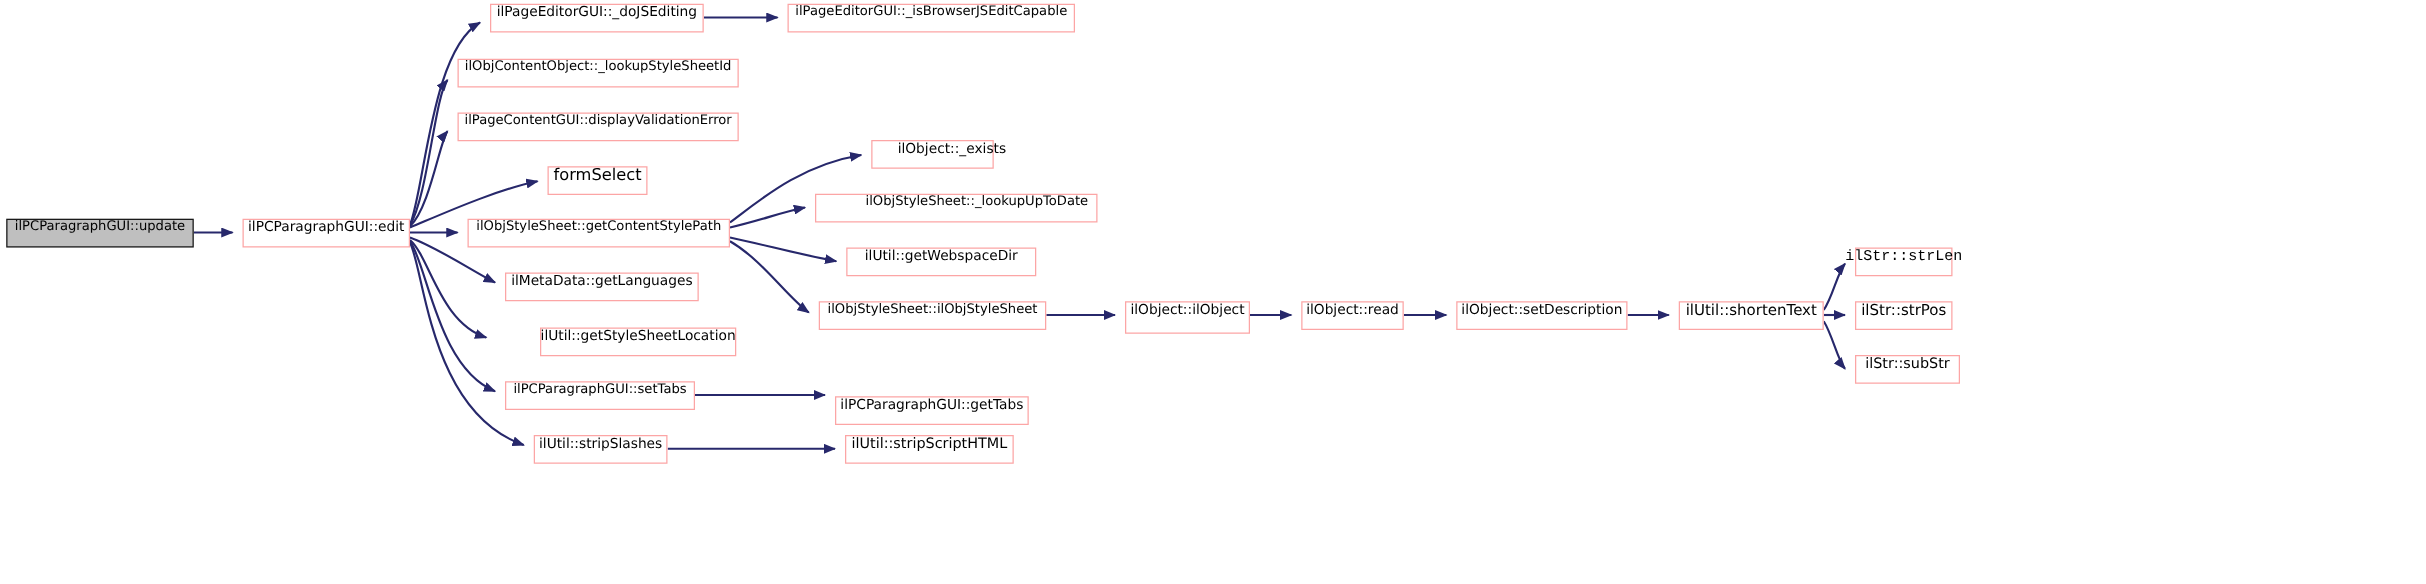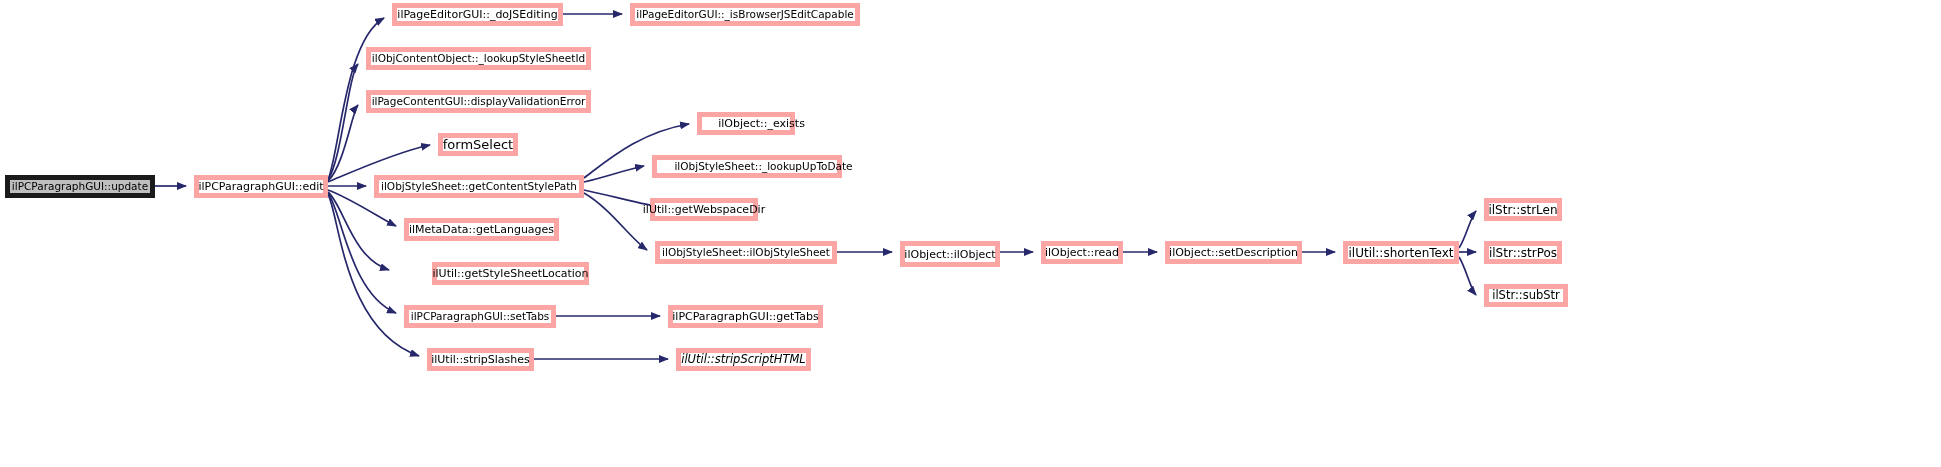--- a/index.html
+++ b/index.html
@@ -19,25 +19,25 @@
     position: absolute;
     left: 0;
     top: 0;
     width: 1941px;
     height: 467px;
     pointer-events: none;
   }
   .node {
     position: absolute;
     box-sizing: border-box;
-    border: 5px solid #fca5a5;
+    border: 1px solid #fca5a5;
     background: #ffffff;
     color: #000000;
     display: flex;
-    align-items: center;
+    align-items: flex-start;
     justify-content: center;
     white-space: nowrap;
     font-size: 15px;
     line-height: 1;
     letter-spacing: 0px;
     padding: 0 7px;
     cursor: pointer;
   }
   .node.root {
     background: #bfbfbf;
@@ -119,48 +119,48 @@
       </div>
       <div class="node" style="left: 404px; top: 305px; width: 152px; height: 23px;">
         <span class="node-label" style="font-size: 10.5px;">ilPCParagraphGUI::setTabs</span>
       </div>
       <div class="node" style="left: 427px; top: 348px; width: 107px; height: 23px;">
         <span class="node-label" style="font-size: 11px;">ilUtil::stripSlashes</span>
       </div>
       <div class="node" style="left: 697px; top: 112px; width: 98px; height: 23px;">
         <span class="node-label" style="font-size: 11px; padding-left: 31px;">ilObject::_exists</span>
       </div>
-      <div class="node" style="left: 652px; top: 155px; width: 190px; height: 23px; padding-left: 40px;">
+      <div class="node" style="left: 652px; top: 155px; width: 226px; height: 23px; padding-left: 40px;">
         <span class="node-label" style="font-size: 10.5px;">ilObjStyleSheet::_lookupUpToDate</span>
       </div>
-      <div class="node" style="left: 650px; top: 198px; width: 108px; height: 23px;">
+      <div class="node" style="left: 677px; top: 198px; width: 152px; height: 23px;">
         <span class="node-label" style="font-size: 11px;">ilUtil::getWebspaceDir</span>
       </div>
       <div class="node" style="left: 655px; top: 241px; width: 182px; height: 23px;">
         <span class="node-label" style="font-size: 10.5px;">ilObjStyleSheet::ilObjStyleSheet</span>
       </div>
-      <div class="node" style="left: 668px; top: 305px; width: 155px; height: 23px;">
+      <div class="node" style="left: 668px; top: 317px; width: 155px; height: 23px;">
         <span class="node-label" style="font-size: 11px;">ilPCParagraphGUI::getTabs</span>
       </div>
-      <div class="node" style="left: 676px; top: 348px; width: 135px; height: 23px; font-style: italic;">
+      <div class="node" style="left: 676px; top: 348px; width: 135px; height: 23px;">
         <span class="node-label" style="font-size: 11.5px;">ilUtil::stripScriptHTML</span>
       </div>
       <div class="node" style="left: 900px; top: 241px; width: 100px; height: 26px;">
         <span class="node-label" style="font-size: 11px;">ilObject::ilObject</span>
       </div>
       <div class="node" style="left: 1041px; top: 241px; width: 82px; height: 23px;">
         <span class="node-label" style="font-size: 11px;">ilObject::read</span>
       </div>
       <div class="node" style="left: 1165px; top: 241px; width: 137px; height: 23px;">
         <span class="node-label" style="font-size: 11px;">ilObject::setDescription</span>
       </div>
       <div class="node" style="left: 1343px; top: 241px; width: 116px; height: 23px;">
         <span class="node-label" style="font-size: 12px;">ilUtil::shortenText</span>
       </div>
-      <div class="node" style="left: 1484px; top: 198px; width: 78px; height: 23px;">
+      <div class="node" style="left: 1484px; top: 198px; width: 78px; height: 23px; font-family: Liberation Mono, monospace;">
         <span class="node-label" style="font-size: 12px;">ilStr::strLen</span>
       </div>
       <div class="node" style="left: 1484px; top: 241px; width: 78px; height: 23px;">
         <span class="node-label" style="font-size: 12px;">ilStr::strPos</span>
       </div>
       <div class="node" style="left: 1484px; top: 284px; width: 84px; height: 23px;">
         <span class="node-label" style="font-size: 11.5px;">ilStr::subStr</span>
       </div>
     </div>
 

